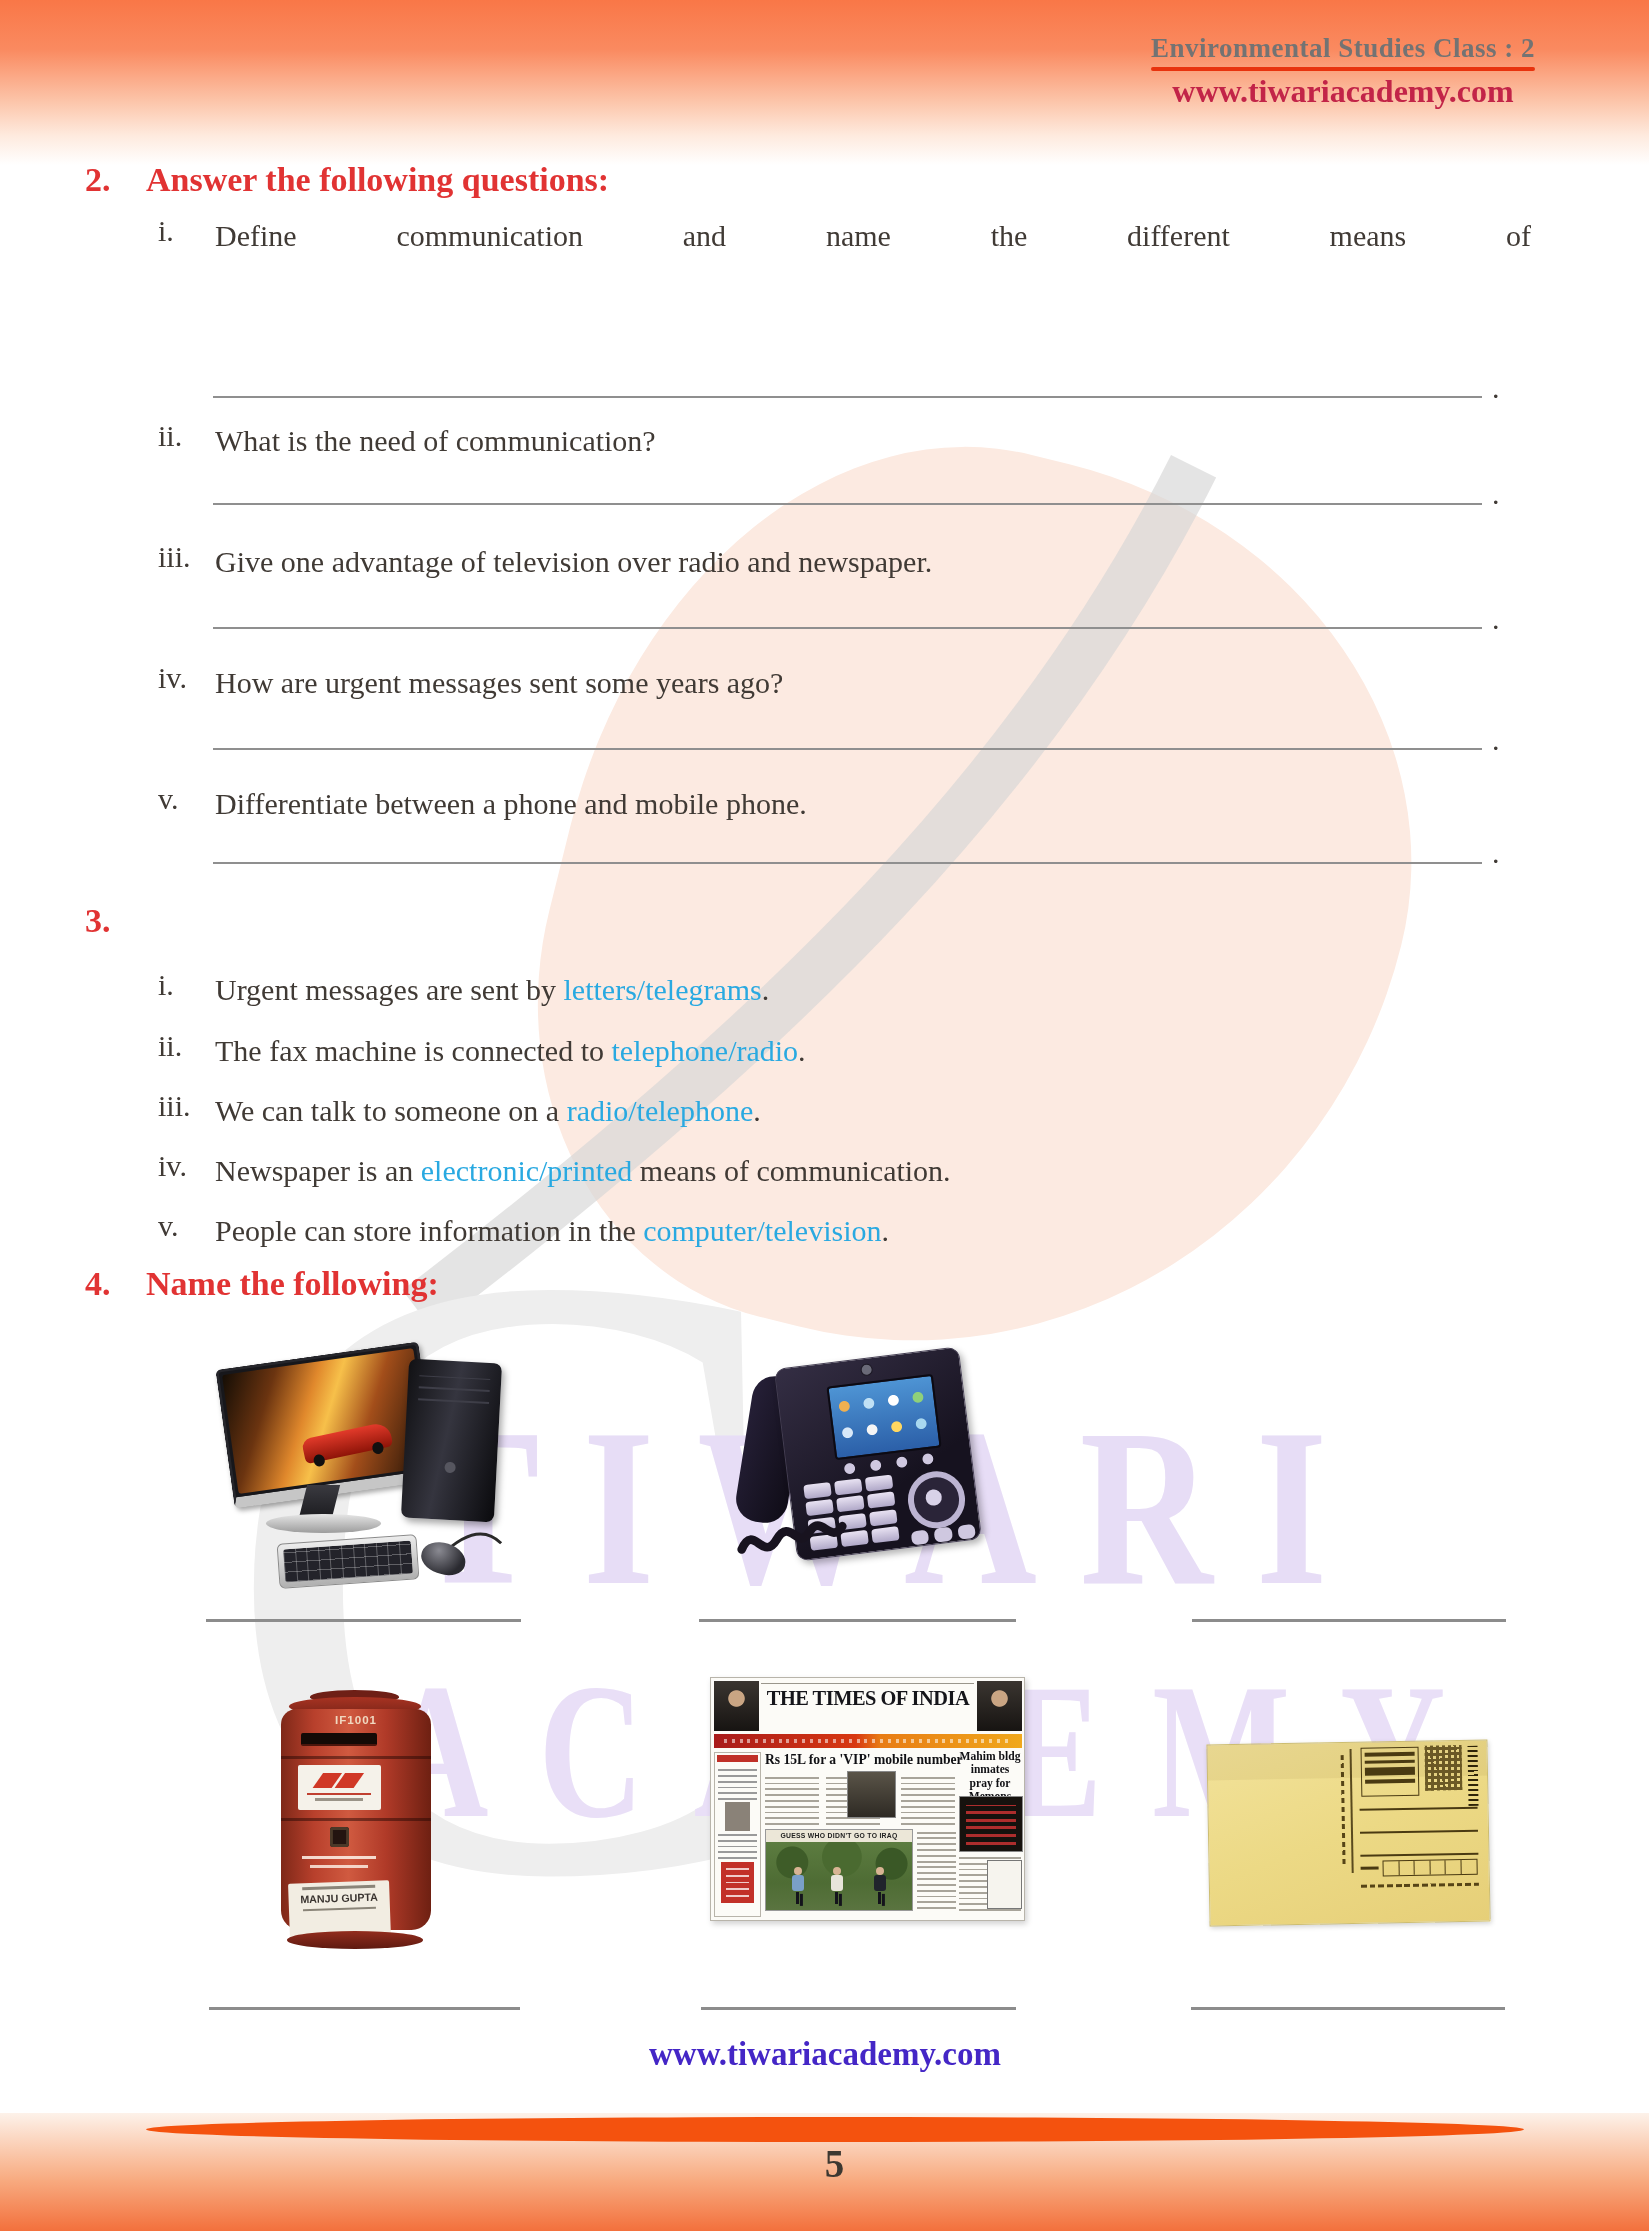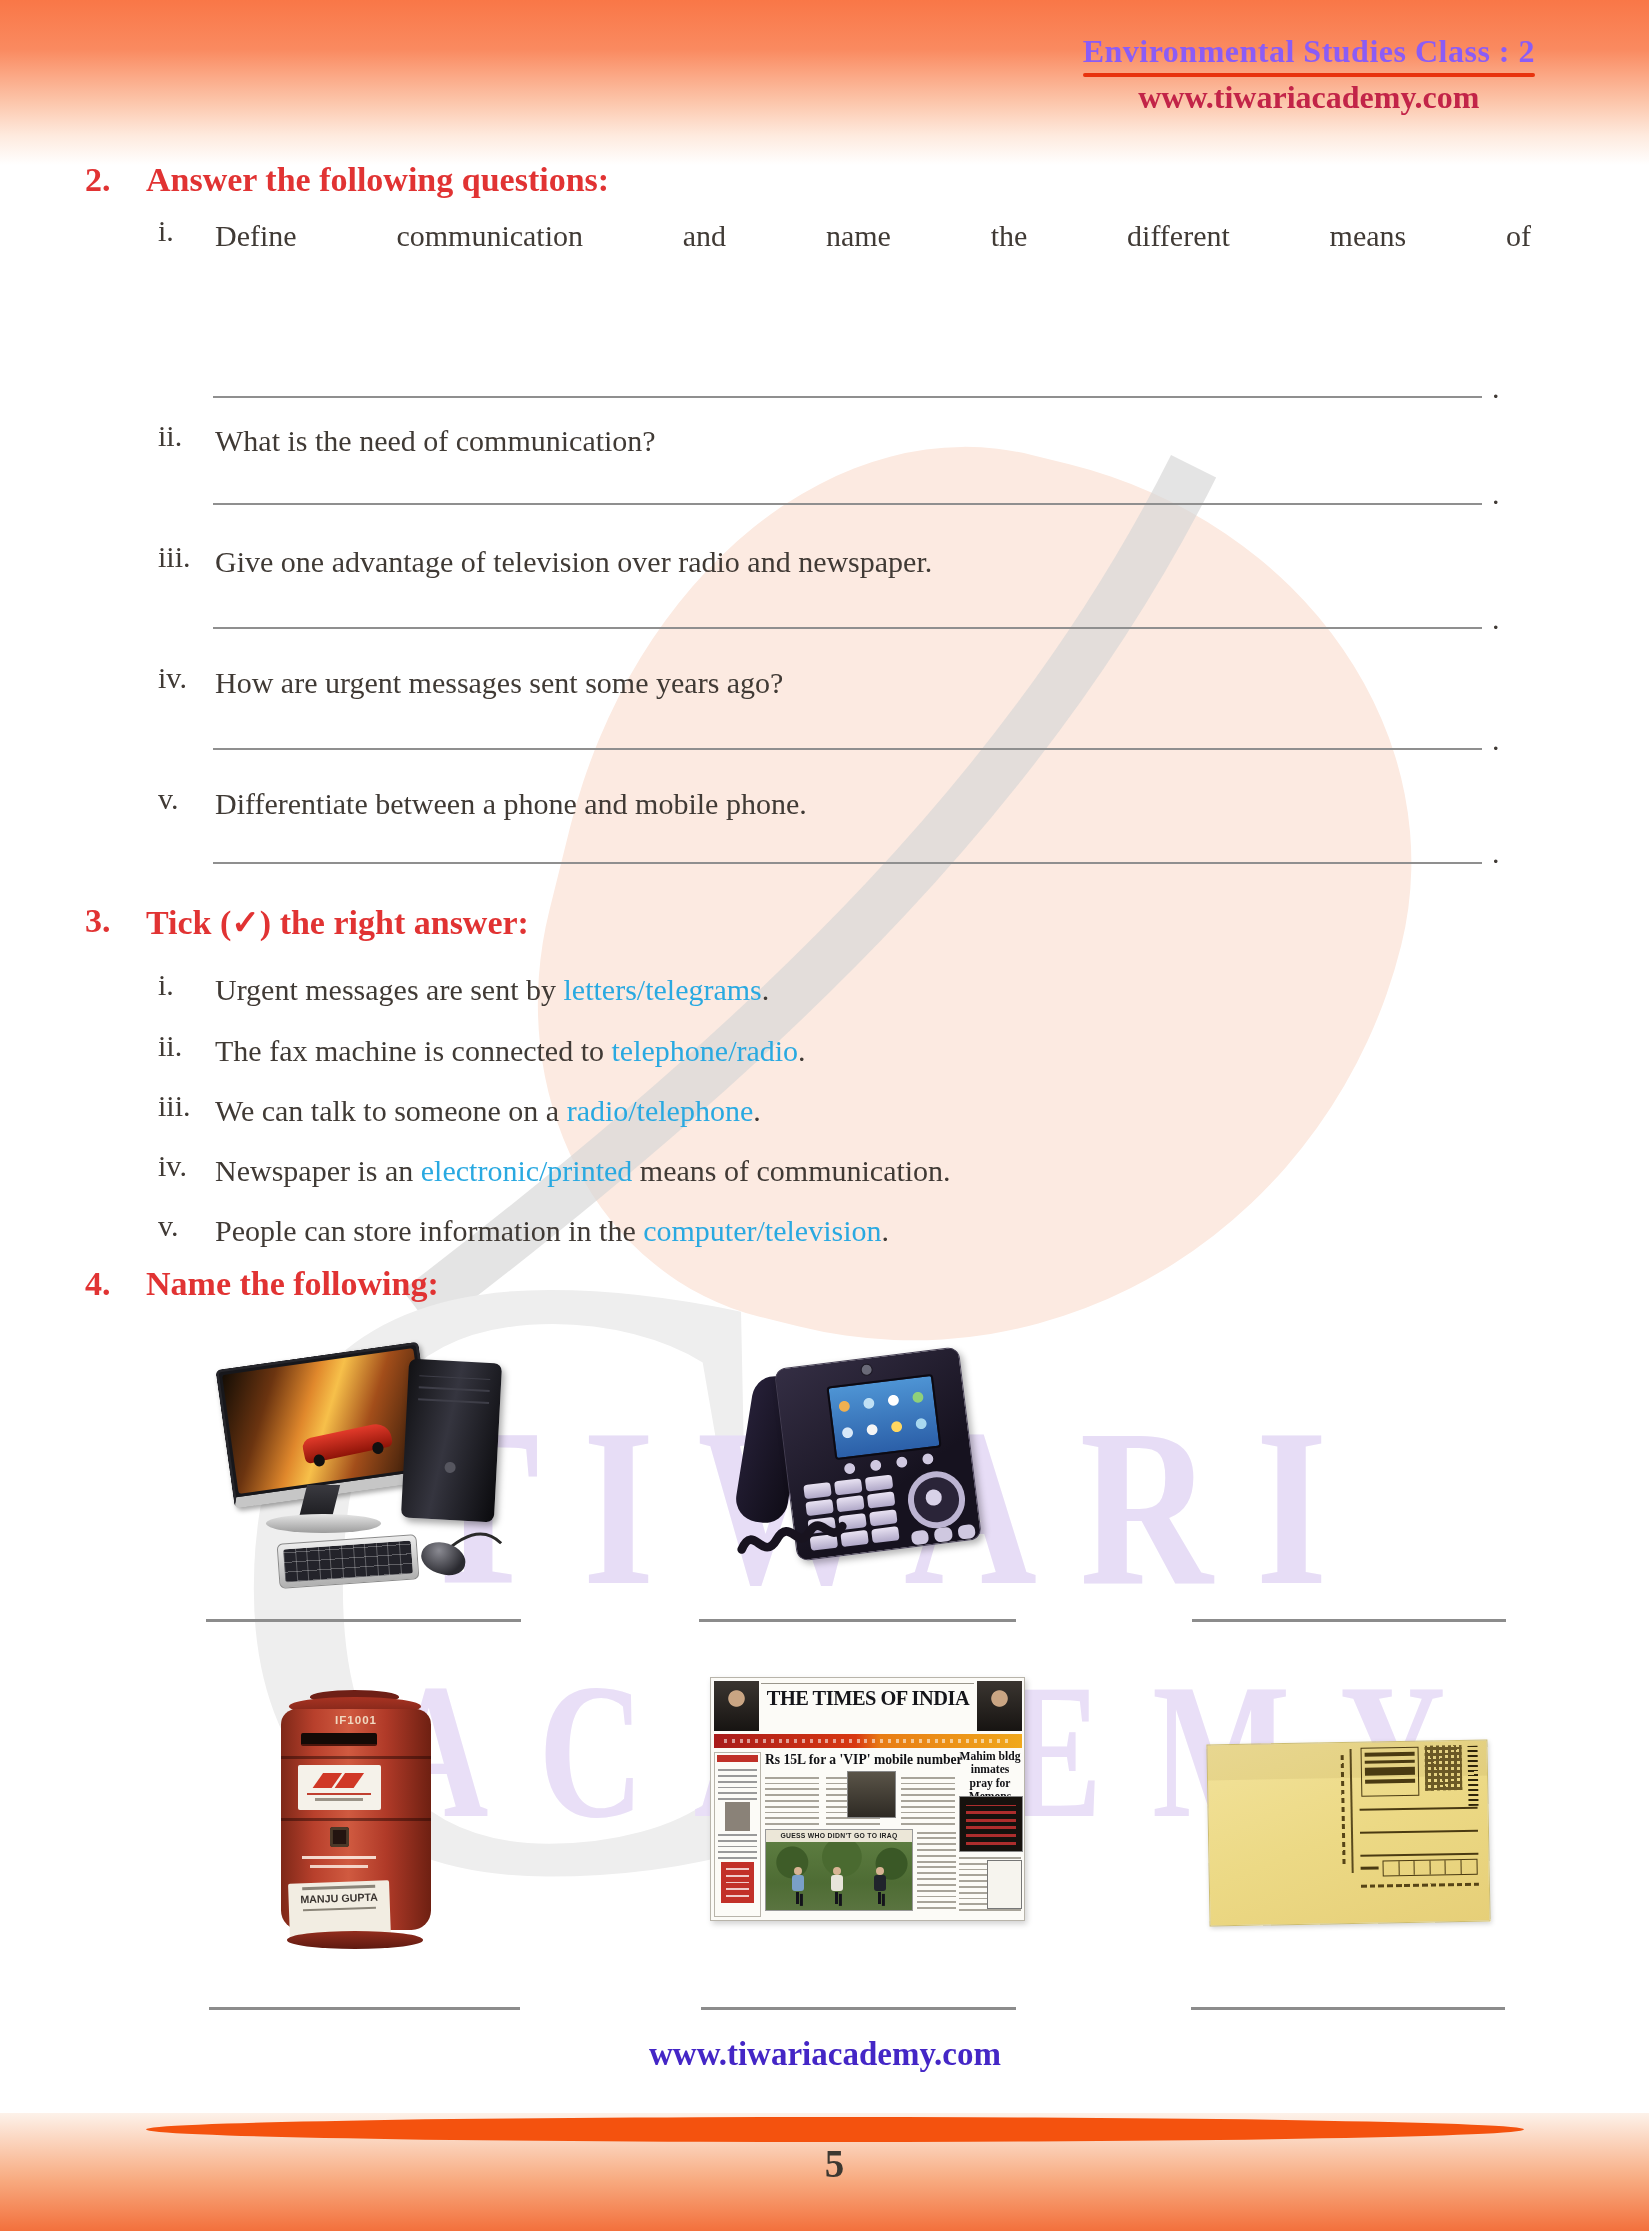--- a/index.html
+++ b/index.html
@@ -9,21 +9,21 @@
 
   
   .top-band{left:0;top:0;width:1650px;height:165px;
     background:linear-gradient(#f97747 0%,#fa8a60 30%,#fcc6ab 62%,#feeade 82%,#ffffff 100%);}
   .bottom-band2{left:0;top:2113px;width:1650px;height:118px;
     background:linear-gradient(#fdf2ea 0%,#f8ad83 55%,#f3703c 100%);}
   .lens{left:146px;top:2117px;width:1378px;height:25px;background:#f4520e;border-radius:50%;}
 
   
   .header{top:33px;right:115px;text-align:center;}
-  .h-course{font-weight:bold;font-size:32px;color:#8b5cf6;letter-spacing:0.5px;}
+  .h-course{font-weight:bold;font-size:27px;color:#737373;letter-spacing:0.5px;}
   .h-rule{height:3.9px;background:#e8330e;border-radius:1.9px;margin:2.9px 0 1.9px 0;}
   .h-site{font-weight:bold;font-size:32px;color:#c22448;}
 
   
   .wm-leaf{left:563px;top:456px;width:835px;height:902px;background:#fceae1;
            border-radius:45% 55% 62% 38% / 55% 45% 60% 40%;transform:rotate(14deg);}
   .wm-c{left:218px;top:1225px;font-size:873px;line-height:.8;color:#eeeeee;font-family:"Liberation Serif",serif;}
   .wm-t1{left:417px;top:1378px;font-size:184px;font-weight:bold;letter-spacing:43px;color:#e7ddf6;
          transform:scaleY(1.22);transform-origin:top left;white-space:nowrap;}
   .wm-t2{left:383px;top:1640px;font-size:146px;font-weight:bold;letter-spacing:50px;color:#e9dff7;
@@ -289,21 +289,20 @@
 
   <div class="abs q-row" style="top:782px;">
     <span class="q-num">v.</span>
     <div class="q-txt">Differentiate between a phone and mobile phone.</div>
   </div>
   <div class="abs blank" style="top:862px;"></div>
   <span class="abs bdot" style="top:836px;">.</span>
 
   <div class="abs sec-head" style="top:902px;">
     <span class="sec-num">3.</span>
-    <span class="sec-title">Tick  (✓)  the right answer:</span>
   </div>
 
   <div class="abs q-row" style="top:968px;">
     <span class="q-num">i.</span>
     <div class="q-txt"><span>Urgent messages are sent by </span><span class="choice">letters/telegrams</span><span>.</span></div>
   </div>
   <div class="abs q-row" style="top:1029px;">
     <span class="q-num">ii.</span>
     <div class="q-txt"><span>The fax machine is connected to </span><span class="choice">telephone/radio</span><span>.</span></div>
   </div>

